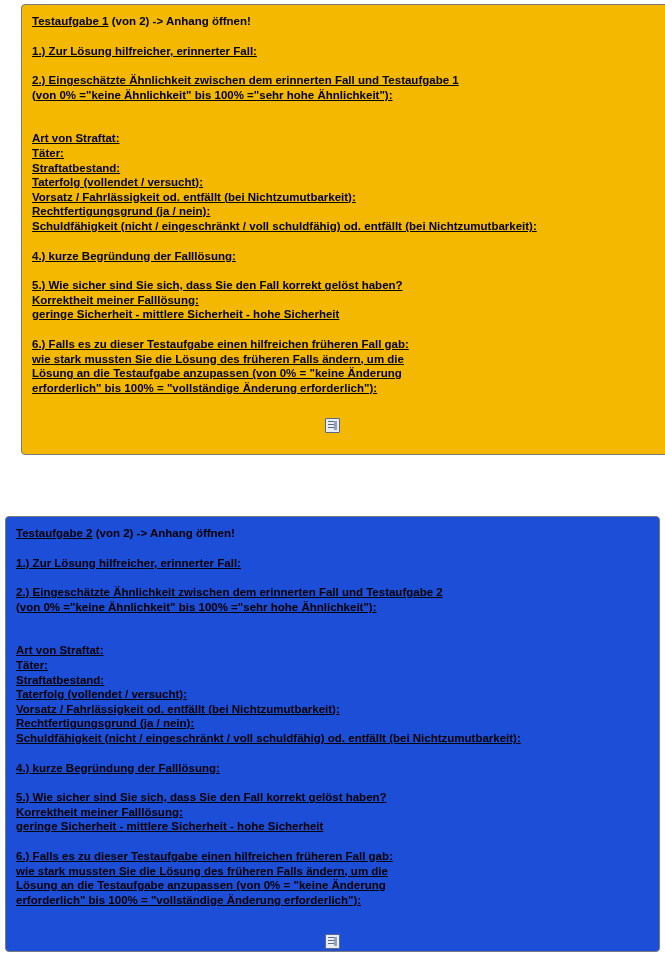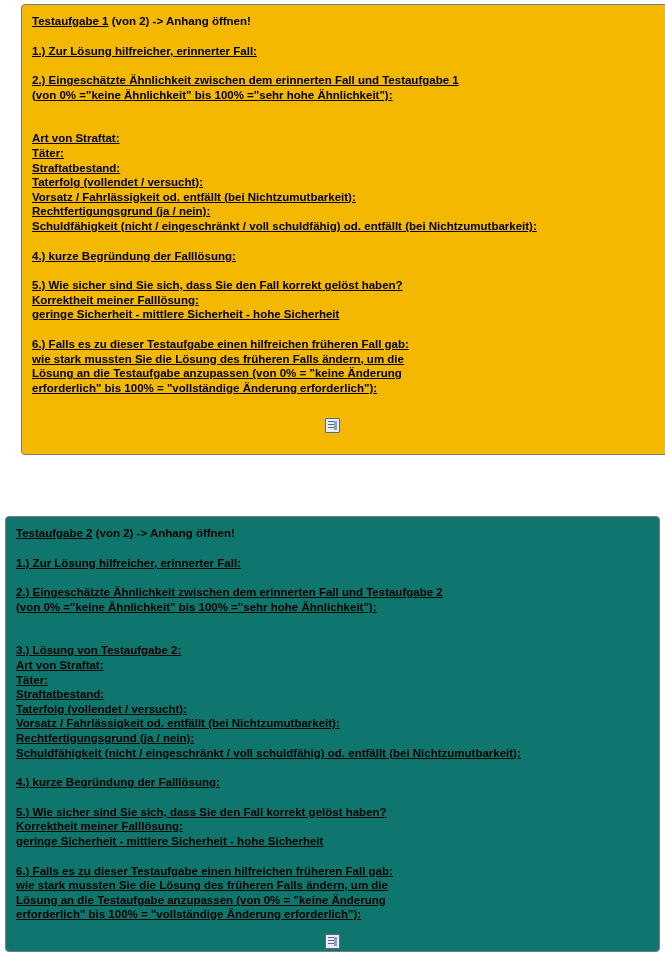--- a/index.html
+++ b/index.html
@@ -140,36 +140,35 @@
   <div class="block line">6.) Falls es zu dieser Testaufgabe einen hilfreichen früheren Fall gab:</div>
   <div class="block line">wie stark mussten Sie die Lösung des früheren Falls ändern, um die</div>
   <div class="block line">Lösung an die Testaufgabe anzupassen (von 0% = "keine Änderung</div>
   <div class="block line">erforderlich" bis 100% = "vollständige Änderung erforderlich"):</div>
 </div>
 
 <div class="attach-wrap attach-1">
   <span class="doc-icon"></span>
 </div>
 
-<div class="panel panel-2" style="background: #0f766e;">
+<div class="panel panel-2" style="background: #1d4ed8;">
 
   <div class="head-line">
     <span class="head-link">Testaufgabe 2</span><span> (von 2) -&gt; Anhang öffnen!</span>
   </div>
 
   <div class="spacer-lg"></div>
   <div class="block line">1.) Zur Lösung hilfreicher, erinnerter Fall:</div>
 
   <div class="spacer-lg"></div>
   <div class="block line">2.) Eingeschätzte Ähnlichkeit zwischen dem erinnerten Fall und Testaufgabe 2</div>
   <div class="block line">(von 0% ="keine Ähnlichkeit" bis 100% ="sehr hohe Ähnlichkeit"):</div>
 
   <div class="spacer-lg"></div>
   <div class="spacer-md"></div>
-  <div class="block line">3.) Lösung von Testaufgabe 2:</div>
   <div class="block line">Art von Straftat:</div>
   <div class="block line">Täter:</div>
   <div class="block line">Straftatbestand:</div>
   <div class="block line">Taterfolg (vollendet / versucht):</div>
   <div class="block line">Vorsatz / Fahrlässigkeit od. entfällt (bei Nichtzumutbarkeit):</div>
   <div class="block line">Rechtfertigungsgrund (ja / nein):</div>
   <div class="block line">Schuldfähigkeit (nicht / eingeschränkt / voll schuldfähig) od. entfällt (bei Nichtzumutbarkeit):</div>
 
   <div class="spacer-lg"></div>
   <div class="block line">4.) kurze Begründung der Falllösung:</div>

